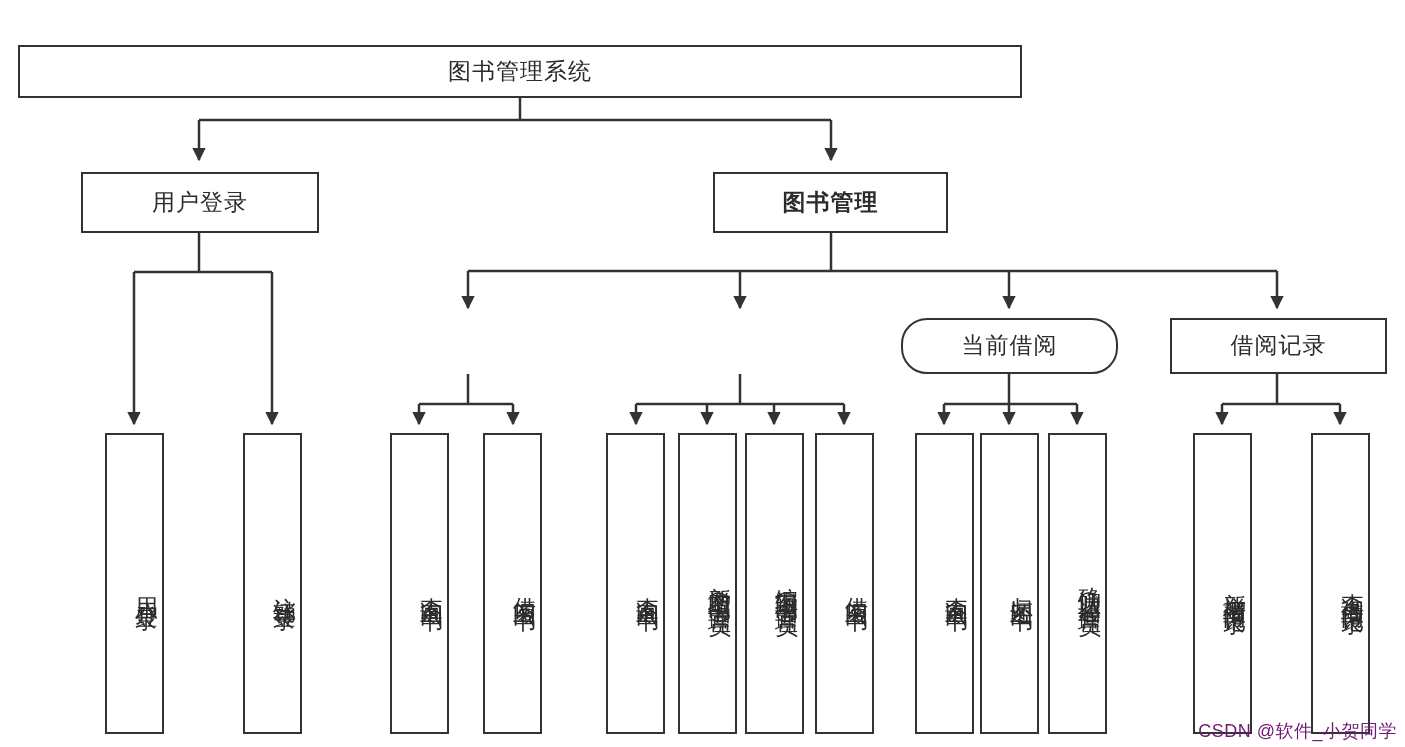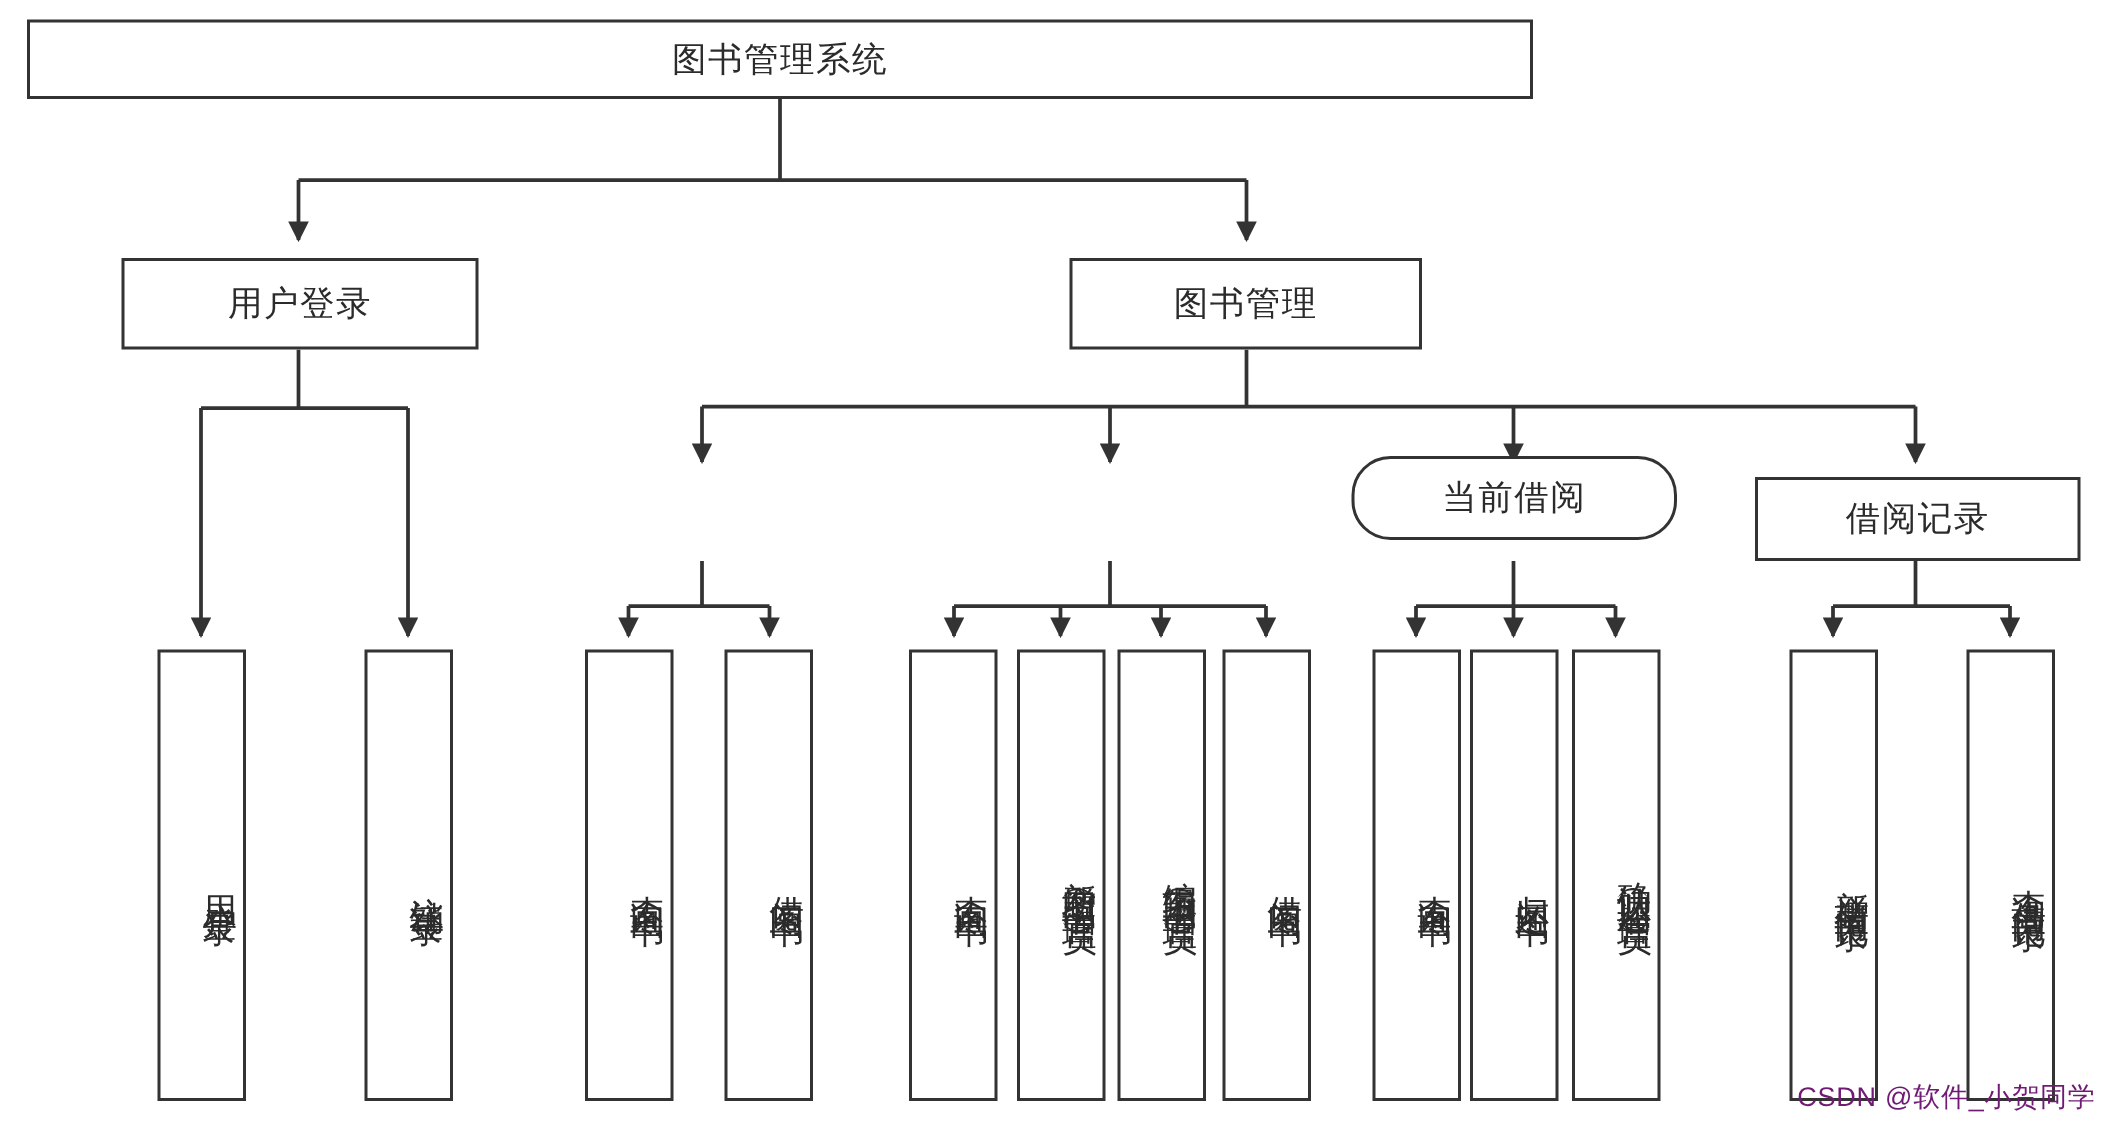--- a/index.html
+++ b/index.html
@@ -53,20 +53,21 @@
     justify-content: center;
   }
   .node.vert > .vlabel {
     writing-mode: vertical-rl;
     text-orientation: upright;
     display: block;
     margin-top: 6px;
   }
   .node-root {
     font-size: 24px;
+    margin-top: 32px;
   }
   .watermark {
     position: absolute;
     right: 8px;
     bottom: 4px;
     font-size: 18px;
     color: #701a75;
     letter-spacing: 0.5px;
     white-space: nowrap;
     user-select: none;
@@ -123,23 +124,23 @@
       <path d="M 1277 374 L 1277 404"></path>
       <path d="M 1222 404 L 1340 404"></path>
       <path d="M 1222 404 L 1222 424" marker-end="url(#arrow)"></path>
       <path d="M 1340 404 L 1340 424" marker-end="url(#arrow)"></path>
     </g>
   </svg>
 
   <div class="node horiz node-root" style="left:18px; top:13px; width:1004px; height:53px;">图书管理系统</div>
 
   <div class="node horiz" style="left:81px; top:172px; width:238px; height:61px;">用户登录</div>
-  <div class="node horiz" style="left:713px; top:172px; width:235px; height:61px;">图书管理</div>
+  <div class="node horiz" style="left:713px; top:172px; width:235px; height:61px;font-weight:bold;">图书管理</div>
 
-  <div class="node horiz" style="left:901px; top:304px; width:217px; height:56px;border-radius:26px;">当前借阅</div>
+  <div class="node horiz" style="left:901px; top:318px; width:217px; height:56px;border-radius:26px;">当前借阅</div>
   <div class="node horiz" style="left:1170px; top:318px; width:217px; height:56px;">借阅记录</div>
 
   <div class="node vert" style="left:105px; top:433px; width:59px; height:301px;">
     <span class="vlabel">用户登录</span>
   </div>
   <div class="node vert" style="left:243px; top:433px; width:59px; height:301px;">
     <span class="vlabel">注销登录</span>
   </div>
 
   <div class="node vert" style="left:390px; top:433px; width:59px; height:301px;">

